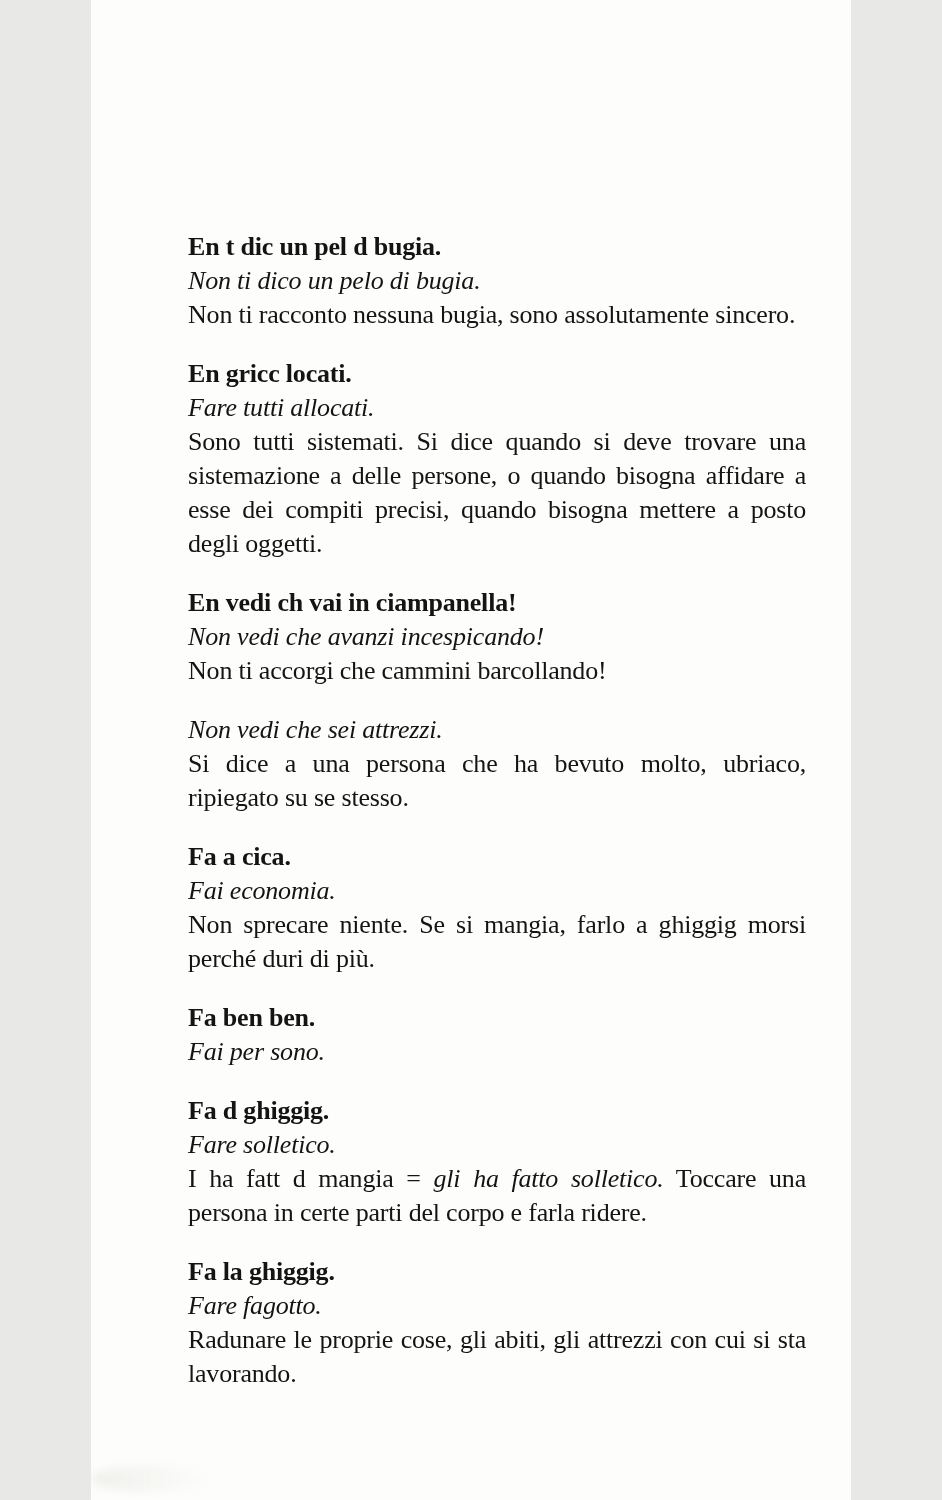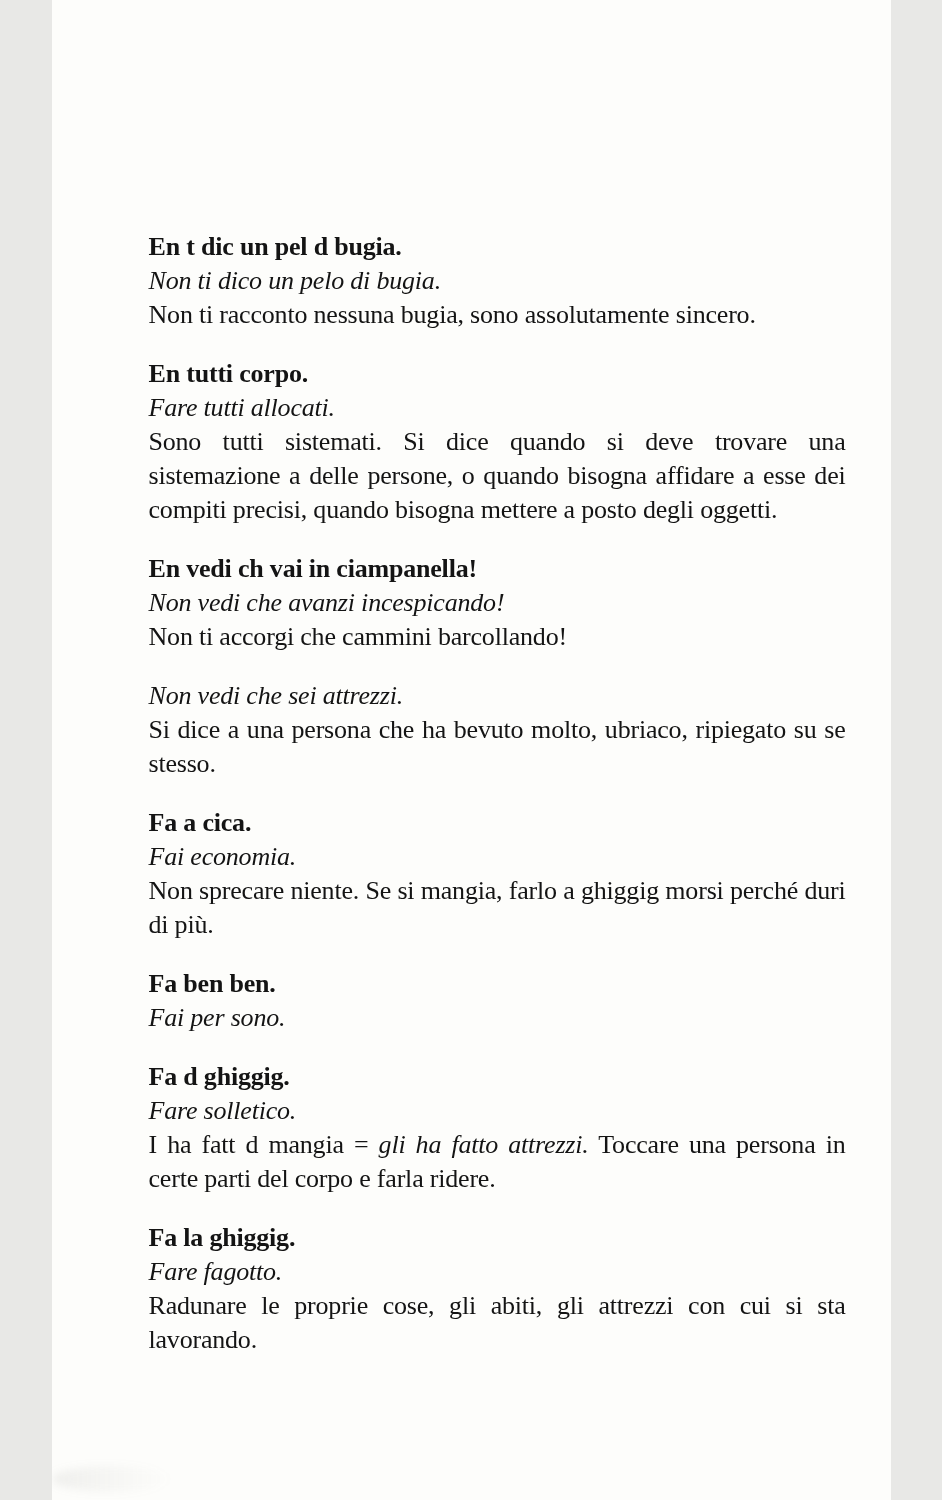--- a/index.html
+++ b/index.html
@@ -2,21 +2,21 @@
 <html><head>
 <meta charset="utf-8">
 <style>
   html, body {
     margin: 0;
     padding: 0;
     background: #e8e8e6;
   }
   .page {
     position: relative;
-    width: 839px;
+    width: 760px;
     height: 1500px;
     margin: 0 auto;
     background: #fdfdfb;
     color: #141414;
     font-family: "Liberation Serif", "DejaVu Serif", serif;
     font-size: 26px;
     line-height: 34px;
     letter-spacing: -0.2px;
     overflow: hidden;
     box-sizing: border-box;
@@ -57,21 +57,21 @@
 
 <div class="page">
 
   <section class="entry">
     <p class="headword">En t dic un pel d bugia.</p>
     <p class="literal">Non ti dico un pelo di bugia.</p>
     <p class="explanation">Non ti racconto nessuna bugia, sono assolutamente sincero.</p>
   </section>
 
   <section class="entry">
-    <p class="headword">En tutti corpo.</p>
+    <p class="headword">En gricc locati.</p>
     <p class="literal">Fare tutti allocati.</p>
     <p class="explanation">Sono tutti sistemati. Si dice quando si deve trovare una sistemazione a delle persone, o quando bisogna affidare a esse dei compiti precisi, quando bisogna mettere a posto degli oggetti.</p>
   </section>
 
   <section class="entry">
     <p class="headword">En vedi ch vai in ciampanella!</p>
     <p class="literal">Non vedi che avanzi incespicando!</p>
     <p class="explanation">Non ti accorgi che cammini barcollando!</p>
   </section>
 
@@ -87,21 +87,21 @@
   </section>
 
   <section class="entry">
     <p class="headword">Fa ben ben.</p>
     <p class="literal">Fai per sono.</p>
   </section>
 
   <section class="entry">
     <p class="headword">Fa d ghiggig.</p>
     <p class="literal">Fare solletico.</p>
-    <p class="explanation"><span>I ha fatt d mangia = </span><span class="italic-run">gli ha fatto attrezzi.</span><span> Toccare una persona in certe parti del corpo e farla ridere.</span></p>
+    <p class="explanation"><span>I ha fatt d mangia = </span><span class="italic-run">gli ha fatto solletico.</span><span> Toccare una persona in certe parti del corpo e farla ridere.</span></p>
   </section>
 
   <section class="entry">
     <p class="headword">Fa la ghiggig.</p>
     <p class="literal">Fare fagotto.</p>
     <p class="explanation">Radunare le proprie cose, gli abiti, gli attrezzi con cui si sta lavorando.</p>
   </section>
 
   <div class="scan-artifact"></div>
 </div>

